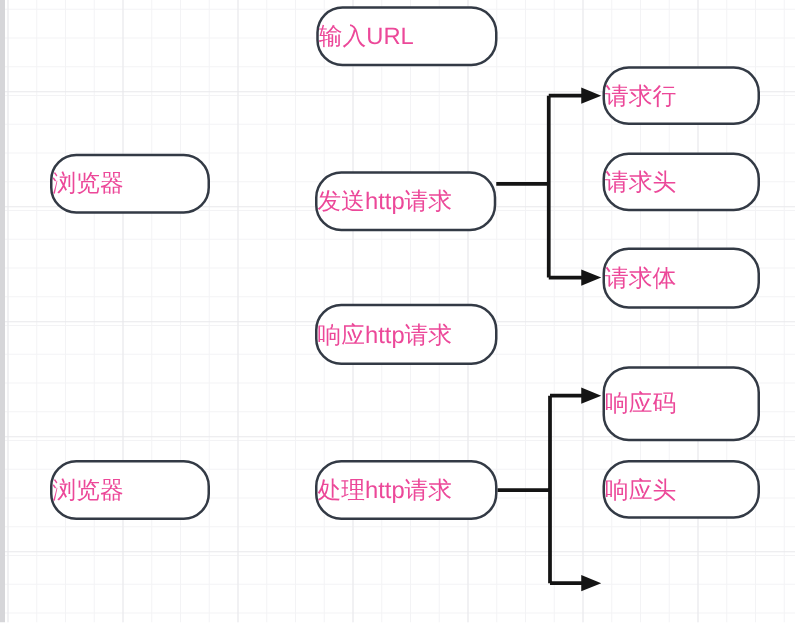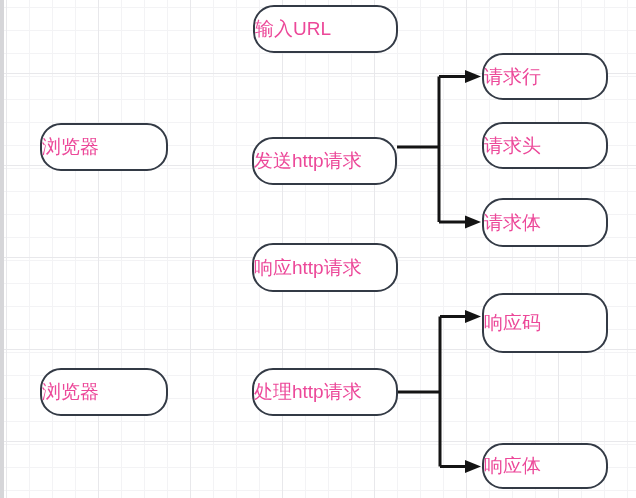--- a/index.html
+++ b/index.html
@@ -126,19 +126,19 @@
   </div>
 
   <div class="node pos-respond-request">
     <span>处理http请求</span>
   </div>
 
   <div class="node pos-response-code">
     <span>响应码</span>
   </div>
 
+  <div class="node pos-response-header">
+    <span>响应头</span>
+  </div>
 
-  <div class="node pos-response-body">
-    <span>响应体</span>
-  </div>
 
   <div class="canvas-edge"></div>
 </div>
 
 </body></html>

